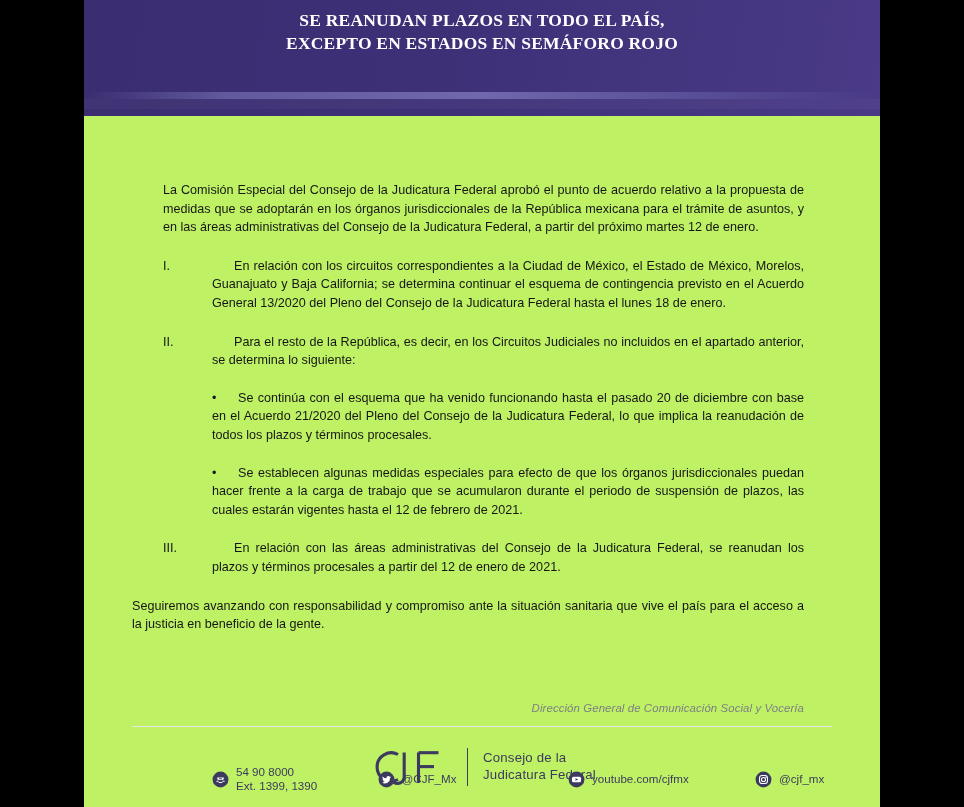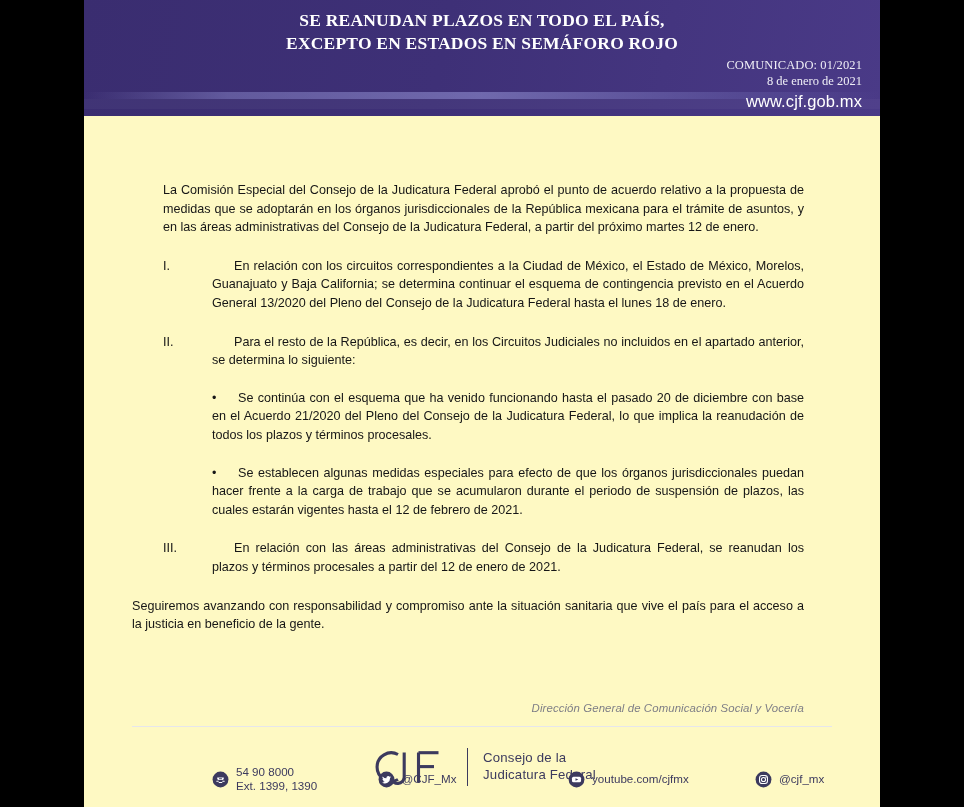--- a/index.html
+++ b/index.html
@@ -22,21 +22,21 @@
     height: 807px;
     background: #000000;
   }
 
   #document-sheet {
     position: absolute;
     left: 84px;
     top: 0;
     width: 796px;
     height: 807px;
-    background: #fef9c3;
+    background: #bef264;
     overflow: hidden;
   }
 
   
   #header-banner {
     position: relative;
     width: 796px;
     height: 116px;
     background: linear-gradient(100deg, #3a2d70 0%, #3e3077 45%, #4a3a87 100%);
     overflow: hidden;
@@ -264,25 +264,20 @@
 
     <div id="header-banner">
       <div class="sheen"></div>
       <div class="sheen2"></div>
 
       <div id="banner-title">
         <span class="line">SE REANUDAN PLAZOS EN TODO EL PAÍS,</span>
         <span class="line">EXCEPTO EN ESTADOS EN SEMÁFORO ROJO</span>
       </div>
 
-      <div id="banner-meta">
-        <div class="comunicado">COMUNICADO: 01/2021</div>
-        <div class="fecha">8 de enero de 2021</div>
-        <div class="website">www.cjf.gob.mx</div>
-      </div>
     </div>
 
     <div id="doc-body">
 
       <p id="intro-paragraph" class="para">La Comisión Especial del Consejo de la Judicatura Federal aprobó el punto de acuerdo relativo a la propuesta de medidas que se adoptarán en los órganos jurisdiccionales de la República mexicana para el trámite de asuntos, y en las áreas administrativas del Consejo de la Judicatura Federal, a partir del próximo martes 12 de enero.</p>
 
       <div class="para numbered-item">
         <span class="roman">I.</span>
         <span class="body">En relación con los circuitos correspondientes a la Ciudad de México, el Estado de México, Morelos, Guanajuato y Baja California; se determina continuar el esquema de contingencia previsto en el Acuerdo General 13/2020 del Pleno del Consejo de la Judicatura Federal hasta el lunes 18 de enero.</span>
       </div>

